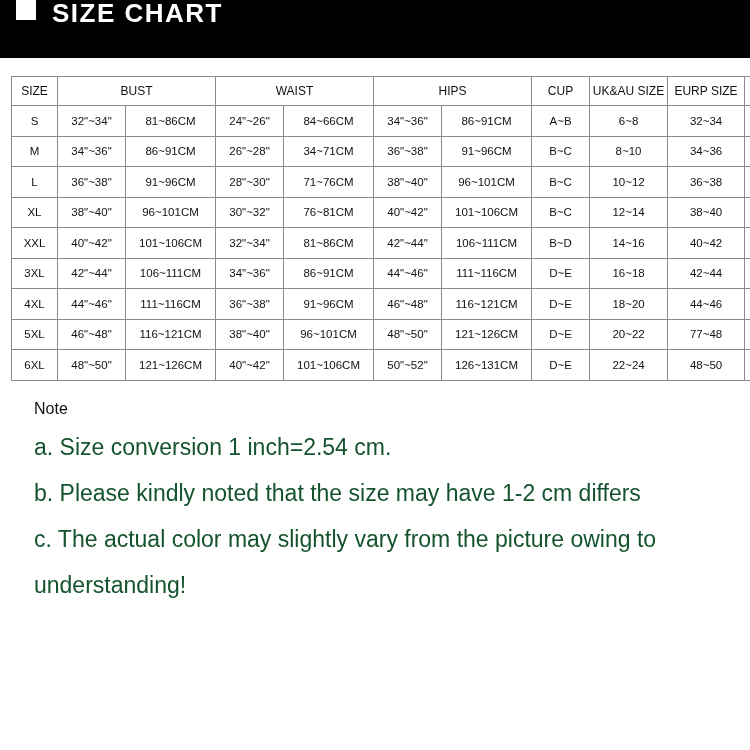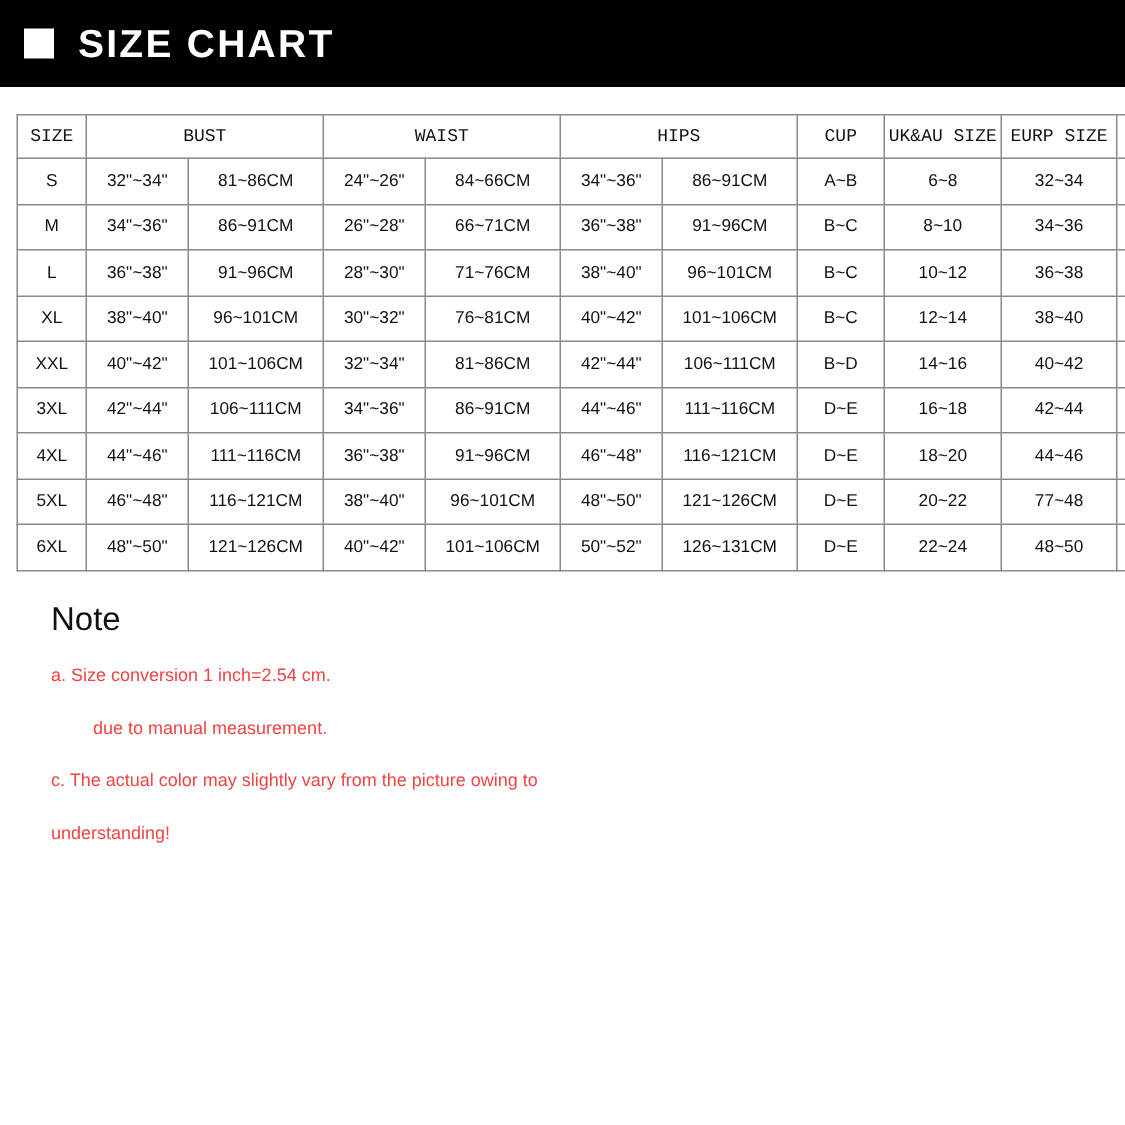--- a/index.html
+++ b/index.html
@@ -22,21 +22,20 @@
   }
   
   .header {
     position: absolute;
     left: 0;
     top: 0;
     width: 750px;
     height: 58px;
     background: #000000;
     display: flex;
-    align-items: center;
   }
   .header-square {
     width: 20px;
     height: 20px;
     background: #ffffff;
     margin-left: 16px;
     flex: 0 0 auto;
   }
   .header-title {
     color: #ffffff;
@@ -68,21 +67,20 @@
     color: #111111;
     height: 29.5px;
     padding: 0 2px;
     white-space: nowrap;
     overflow: hidden;
   }
   table.size-table thead th {
     font-size: 12px;
     font-weight: normal;
     height: 28px;
-    font-family: Liberation Mono, monospace;
   }
   
   .c-size   { width: 46px; }
   .c-bustin { width: 68px; }
   .c-bustcm { width: 90px; }
   .c-waistin{ width: 68px; }
   .c-waistcm{ width: 90px; }
   .c-hipsin { width: 68px; }
   .c-hipscm { width: 90px; }
   .c-cup    { width: 58px; }
@@ -91,28 +89,28 @@
   .c-usa    { width: 75px; }
 
   
   .note-wrap {
     position: absolute;
     left: 34px;
     top: 400px;
     width: 690px;
   }
   .note-title {
-    font-size: 22px;
+    font-size: 16px;
     color: #111111;
     margin-bottom: 18px;
     font-family: "Liberation Sans", sans-serif;
   }
   .note-line {
-    font-size: 12px;
-    color: #ef4444;
+    font-size: 23px;
+    color: #14532d;
     line-height: 1.0;
     margin-bottom: 23px;
     font-family: "Liberation Sans", sans-serif;
   }
   .note-line.indented {
     margin-left: 28px;
   }
 </style>
 </head>
 <body>
@@ -163,21 +161,21 @@
           <td>A~B</td>
           <td>6~8</td>
           <td>32~34</td>
           <td>4~6</td>
         </tr>
         <tr>
           <td>M</td>
           <td>34"~36"</td>
           <td>86~91CM</td>
           <td>26"~28"</td>
-          <td>66~71CM</td>
+          <td>34~71CM</td>
           <td>36"~38"</td>
           <td>91~96CM</td>
           <td>B~C</td>
           <td>8~10</td>
           <td>34~36</td>
           <td>6~8</td>
         </tr>
         <tr>
           <td>L</td>
           <td>36"~38"</td>
@@ -269,18 +267,18 @@
           <td>48~50</td>
           <td>20~22</td>
         </tr>
       </tbody>
     </table>
   </div>
 
   <div class="note-wrap">
     <div class="note-title">Note</div>
     <div class="note-line">a. Size conversion 1 inch=2.54 cm.</div>
-    <div class="note-line indented">due to manual measurement.</div>
+    <div class="note-line">b. Please kindly noted that the size may have 1-2 cm differs</div>
     <div class="note-line">c. The actual color may slightly vary from the picture owing to</div>
     <div class="note-line">understanding!</div>
   </div>
 
 </div>
 
 </body></html>

